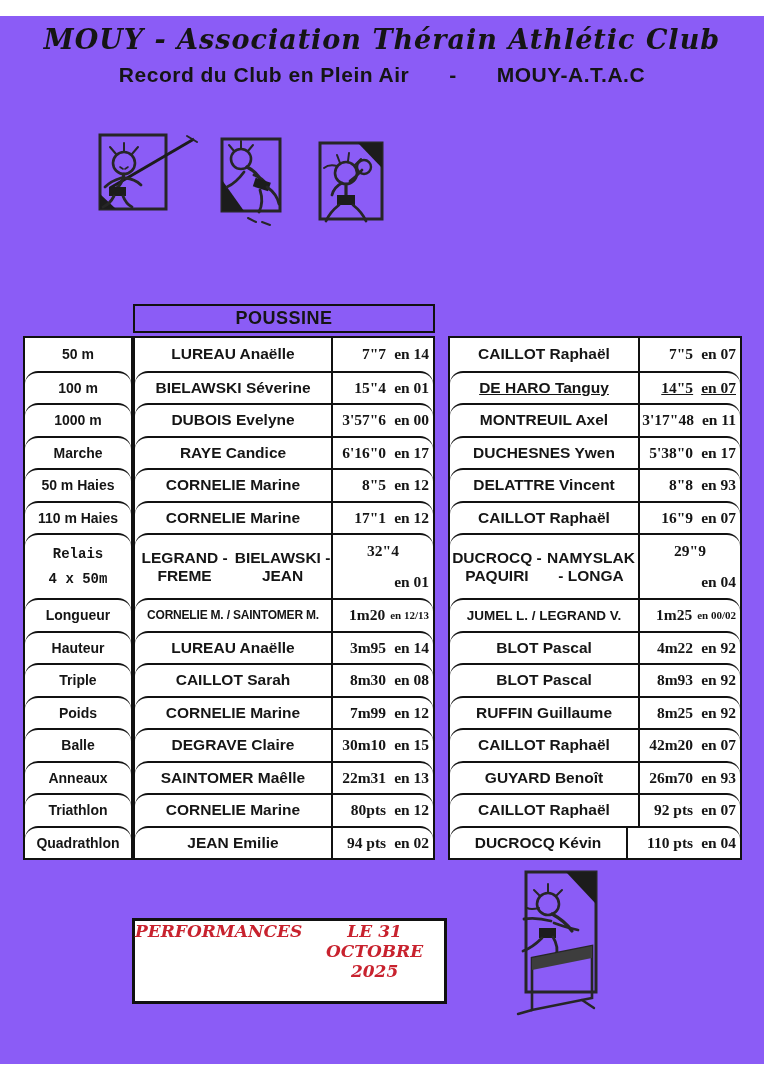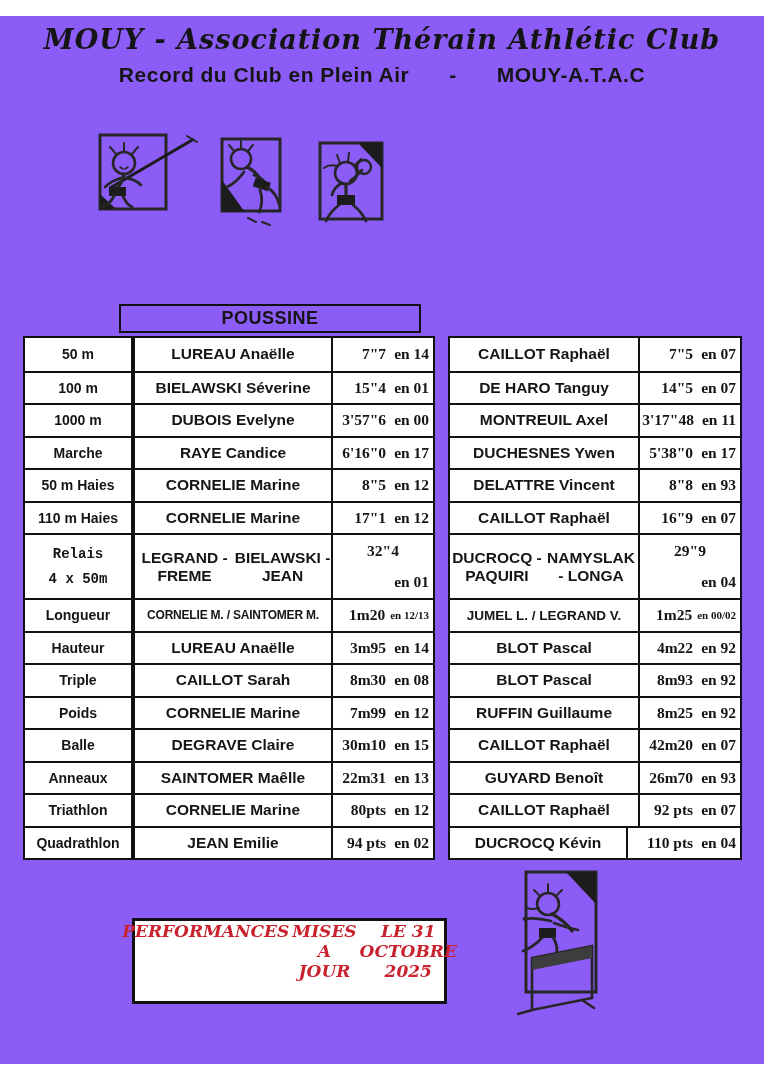--- a/index.html
+++ b/index.html
@@ -24,29 +24,29 @@
   .c1 { left: 84px;  top: 110px; width: 118px; height: 96px; }
   .c2 { left: 210px; top: 116px; width: 84px;  height: 98px; }
   .c3 { left: 296px; top: 120px; width: 98px;  height: 98px; }
   .c4 { left: 494px; top: 850px; width: 118px; height: 158px; }
 
   .hdr {
     position: absolute; top: 288px; height: 29px;
     border: 2px solid #111; display: flex; align-items: center; justify-content: center;
     font-weight: bold; font-size: 18px; letter-spacing: .5px;
   }
-  .hdr.girls { left: 119px; width: 302px; }
+  .hdr.girls { left: 133px; width: 302px; }
   .hdr.boys  { left: 448px; width: 294px; }
 
   .tbox { position: absolute; top: 320px; border: 2px solid #111; background: #fff; }
   .tbox.events { left: 23px;  width: 110px; }
   .tbox.girls  { left: 133px; width: 302px; }
   .tbox.boys   { left: 448px; width: 294px; }
 
-  .trow { display: flex; border-top: 2px solid #111; align-items: stretch; }
+  .trow { display: flex; border-top: 2px solid #111; align-items: stretch; border-radius: 13px; }
   .tbox > .trow:first-child { border-top: 0; }
 
   .ecell {
     width: 100%; display: flex; align-items: center; justify-content: center;
     font-weight: bold; font-size: 14px;
   }
   .ecell.dbl { flex-direction: column; justify-content: space-around; padding: 7px 0; }
 
   .ncell {
     flex: 1 1 auto; border-right: 2px solid #111;
@@ -278,21 +278,21 @@
       </div>
     </div>
   <div id="boys-box" class="tbox boys">
       <div class="trow" style="height: 32.5px;">
         <div class="ncell">CAILLOT Raphaël</div>
         <div class="rcell">
           <div class="perf">7"5</div>
           <div class="year">en 07</div>
         </div>
       </div>
-      <div class="trow" style="height: 32.5px;">
+      <div class="trow" style="height: 32.5px; text-decoration: underline;">
         <div class="ncell">DE HARO Tanguy</div>
         <div class="rcell">
           <div class="perf">14"5</div>
           <div class="year">en 07</div>
         </div>
       </div>
       <div class="trow" style="height: 32.5px;">
         <div class="ncell">MONTREUIL Axel</div>
         <div class="rcell">
           <div class="perf">3'17"48</div>
@@ -387,21 +387,20 @@
         <div class="ncell">DUCROCQ Kévin</div>
         <div class="rcell">
           <div class="perf">110 pts</div>
           <div class="year">en 04</div>
         </div>
       </div>
     </div>
 
   <div class="notice" id="notice-box" style="color: rgb(200, 34, 46);">
     <div>PERFORMANCES</div>
-    <div>MISES A JOUR</div>
     <div>LE 31 OCTOBRE 2025</div>
   </div>
 
   <div class="cartoon c4">
     <svg viewBox="0 0 118 158">
       <rect x="32" y="6" width="70" height="120" class="stroke" stroke-width="3"></rect>
       <polygon points="72,6 102,6 102,38" fill="#1c1c1c"></polygon>
       <circle cx="54" cy="38" r="11" fill="#fff" class="stroke" stroke-width="2.6"></circle>
       <path d="M46,30 l-6,-6 M54,26 l0,-8 M62,30 l6,-6 M45,42 q-8,2 -12,0" class="stroke" stroke-width="2"></path>
       <path d="M58,48 q13,7 20,17" class="stroke" stroke-width="3.2"></path>

